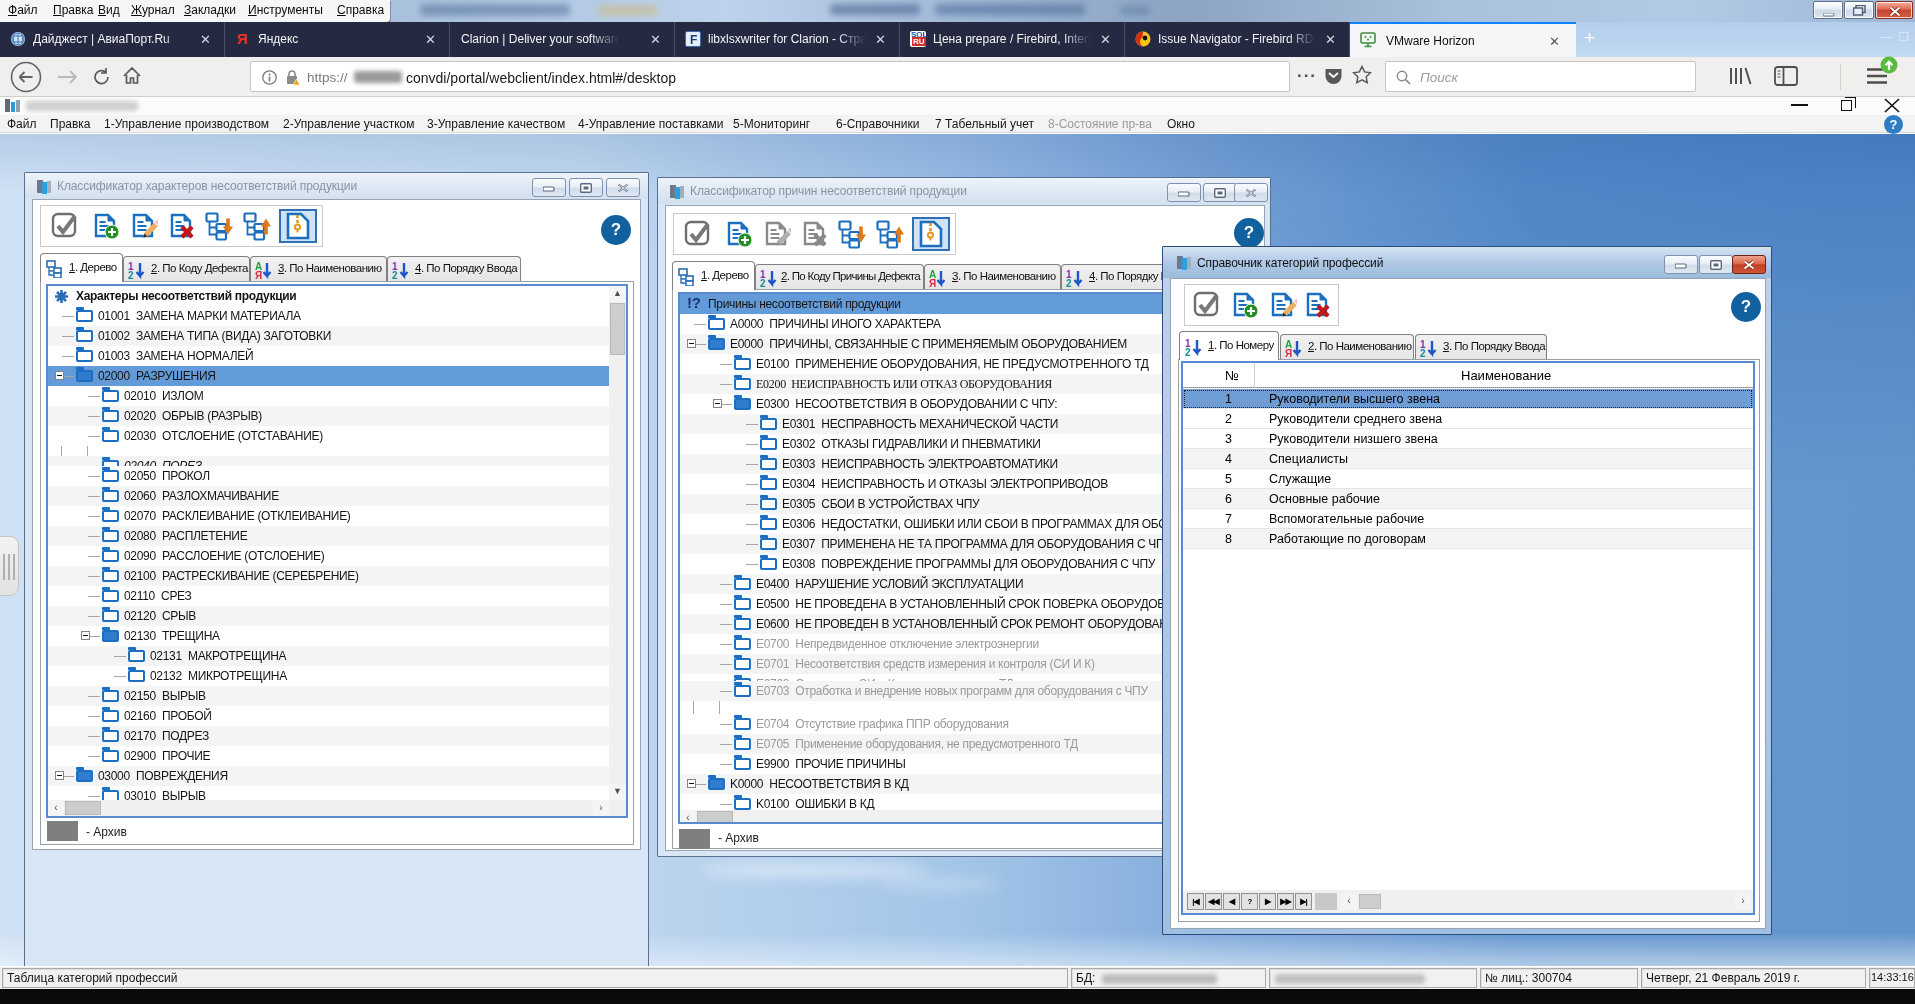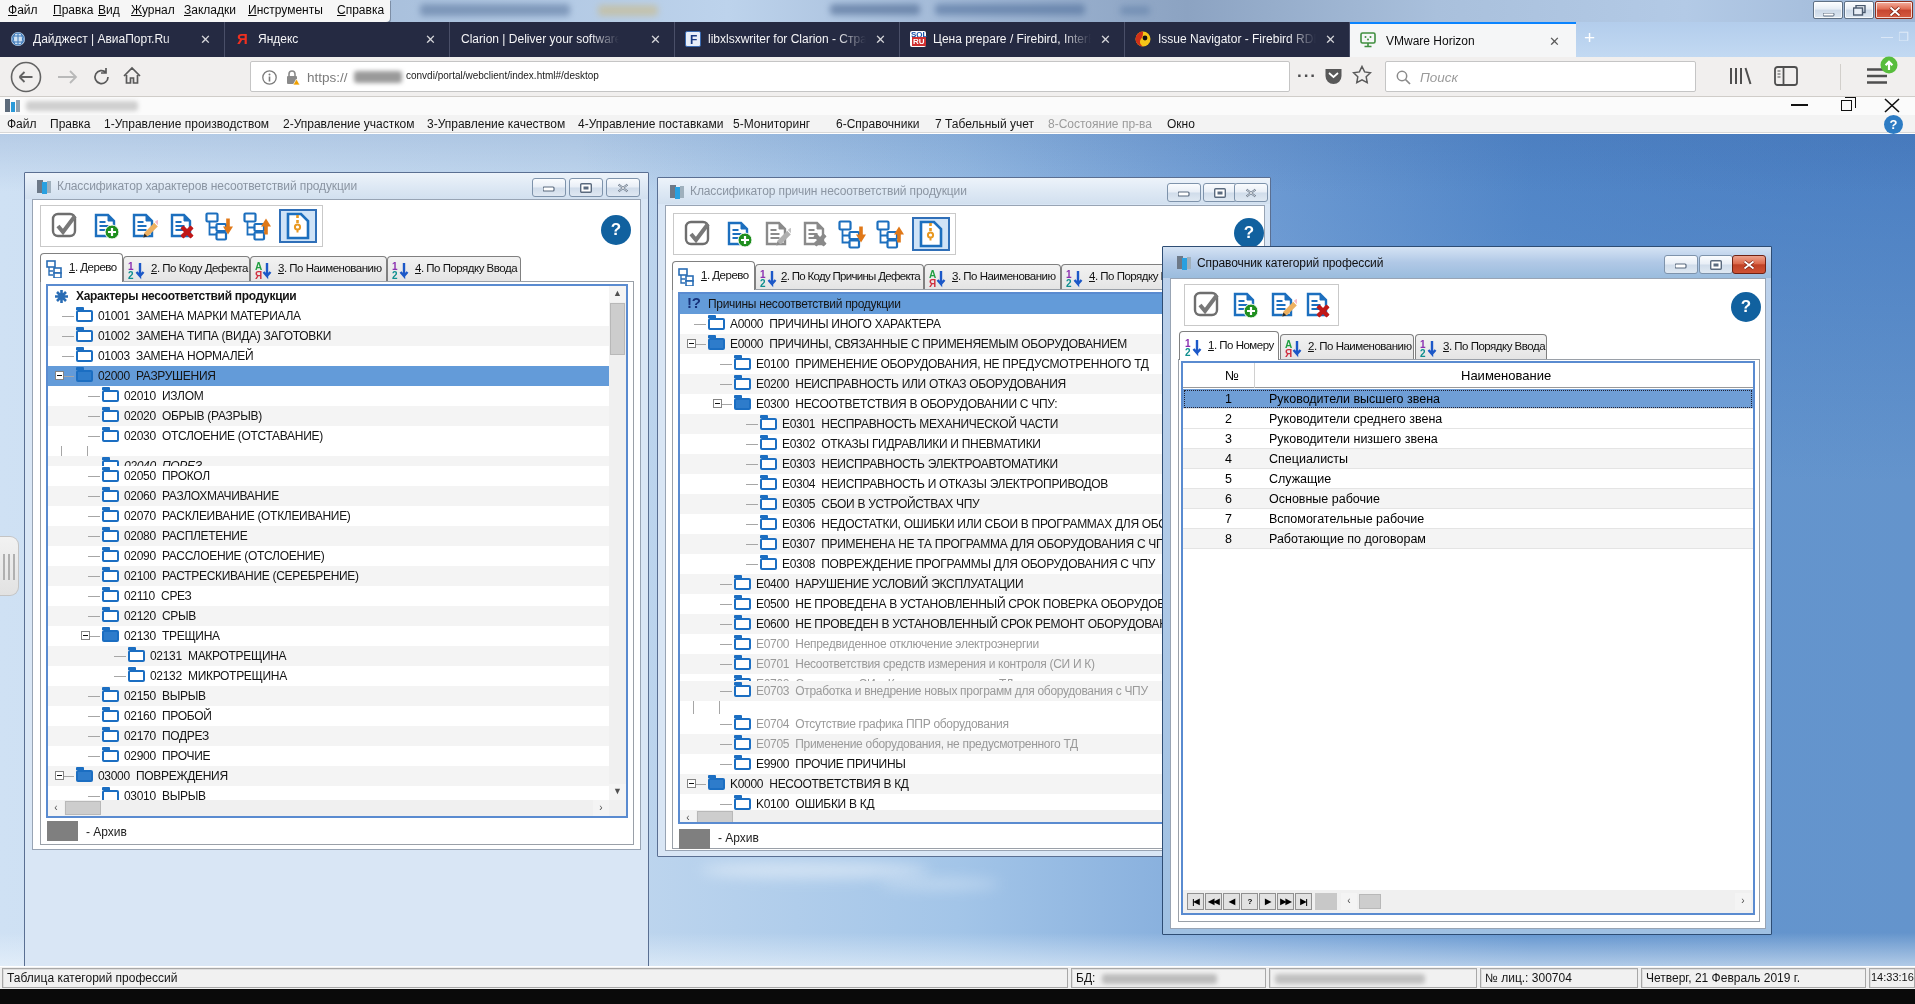--- a/index.html
+++ b/index.html
@@ -185,21 +185,21 @@
         <circle cx="7.5" cy="4.4" r="1" fill="#7a7a7a"></circle>
         <rect x="6.7" y="6.5" width="1.6" height="5" fill="#7a7a7a"></rect>
       </svg>
   <svg class="abs" style="left:33px;top:7px" width="17" height="17">
         <rect x="3" y="7" width="10" height="8" rx="1" fill="#8a8a8a"></rect>
         <path d="M5 7V5a3 3 0 0 1 6 0v2" stroke="#8a8a8a" stroke-width="1.6" fill="none"></path>
         <path d="M9 16l3.5-6 3.5 6z" fill="#f0a000" stroke="#fff" stroke-width=".7"></path>
       </svg>
   <span class="abs" style="left:56px;top:8px;font-size:13.5px;color:#7b7b7b">https://</span>
   <div class="blur1" style="left:103px;top:9px;width:48px;height:12px"></div>
-  <span class="abs" style="left:155px;top:8px;font-size:10px;color:#1a1a1a">convdi/portal/webclient/index.html#/desktop</span>
+  <span class="abs" style="left:155px;top:8px;font-size:14px;color:#1a1a1a">convdi/portal/webclient/index.html#/desktop</span>
  </div>
  <span class="abs" style="left:1297px;top:9px;letter-spacing:1px;font-weight:bold;color:#4d4d4f;font-size:17px">···</span>
  <svg class="abs" style="left:1324px;top:9px" width="19" height="19">
       <path d="M1.5 3h16v7a8 8 0 0 1-16 0z" fill="#585858"></path>
       <path d="M5 7l4.5 4L14 7" stroke="#fff" stroke-width="1.7" fill="none"></path>
     </svg>
  <svg class="abs" style="left:1352px;top:8px" width="20" height="20">
       <path d="M10 1.5l2.6 5.4 5.9.8-4.3 4.1 1 5.8-5.2-2.8-5.2 2.8 1-5.8L1.5 7.7l5.9-.8z" fill="none" stroke="#595959" stroke-width="1.5"></path>
     </svg>
  <div id="srchbar">
@@ -540,21 +540,21 @@
       <div class="ppage" style="left:6px;top:83px;width:588px;height:560px"></div>
       <div class="box" style="left:12px;top:86px;width:578px;height:532px">
         <div class="abs" style="left:0;top:0;width:574px;height:516px;overflow:hidden">
           <div class="vline" style="left:13px;top:14px;height:476px"></div>
           <div class="vline" style="left:39px;top:58px;height:412px"></div>
           <div class="vline" style="left:65px;top:118px;height:152px"></div>
           <div class="trow" style="top:0px;width:574px;background:#fff;background:#639bd9;"><span class="abs" style="left:7px;top:0px;font-weight:bold;font-size:15px;color:#17327a">!?</span><span class="t" style="left:28px">Причины несоответствий продукции</span></div>
           <div class="trow" style="top:20px;width:574px;background:#fff;"><span class="hstub" style="left:14px;top:10px;width:12px"></span><span class="fold" style="left:28px;top:4px"></span><span class="t" style="left:50px;">A0000&nbsp;&nbsp;ПРИЧИНЫ ИНОГО ХАРАКТЕРА</span></div>
           <div class="trow" style="top:40px;width:574px;background:#f4f4f4;"><span class="hstub" style="left:14px;top:10px;width:12px"></span><span class="ebox" style="left:7px;top:5px"><i></i></span><span class="fold open" style="left:28px;top:4px"></span><span class="t" style="left:50px;">E0000&nbsp;&nbsp;ПРИЧИНЫ, СВЯЗАННЫЕ С ПРИМЕНЯЕМЫМ ОБОРУДОВАНИЕМ</span></div>
           <div class="trow" style="top:60px;width:574px;background:#fff;"><span class="hstub" style="left:40px;top:10px;width:12px"></span><span class="fold" style="left:54px;top:4px"></span><span class="t" style="left:76px;">E0100&nbsp;&nbsp;ПРИМЕНЕНИЕ ОБОРУДОВАНИЯ, НЕ ПРЕДУСМОТРЕННОГО ТД</span></div>
-          <div class="trow" style="top:80px;width:574px;background:#f4f4f4;"><span class="hstub" style="left:40px;top:10px;width:12px"></span><span class="fold" style="left:54px;top:4px"></span><span class="t" style="left:76px;">E0200&nbsp;&nbsp;НЕИСПРАВНОСТЬ ИЛИ ОТКАЗ ОБОРУДОВАНИЯ</span></div>
+          <div class="trow" style="top:80px;width:574px;background:#f4f4f4;"><span class="hstub" style="left:40px;top:10px;width:12px"></span><span class="fold" style="left:54px;top:4px"></span><span class="t" style="left:76px;font-family:Liberation Serif, serif;">E0200&nbsp;&nbsp;НЕИСПРАВНОСТЬ ИЛИ ОТКАЗ ОБОРУДОВАНИЯ</span></div>
           <div class="trow" style="top:100px;width:574px;background:#fff;"><span class="hstub" style="left:40px;top:10px;width:12px"></span><span class="ebox" style="left:33px;top:5px"><i></i></span><span class="fold open" style="left:54px;top:4px"></span><span class="t" style="left:76px;">E0300&nbsp;&nbsp;НЕСООТВЕТСТВИЯ В ОБОРУДОВАНИИ С ЧПУ:</span></div>
           <div class="trow" style="top:120px;width:574px;background:#f4f4f4;"><span class="hstub" style="left:66px;top:10px;width:12px"></span><span class="fold" style="left:80px;top:4px"></span><span class="t" style="left:102px;">E0301&nbsp;&nbsp;НЕСПРАВНОСТЬ МЕХАНИЧЕСКОЙ ЧАСТИ</span></div>
           <div class="trow" style="top:140px;width:574px;background:#fff;"><span class="hstub" style="left:66px;top:10px;width:12px"></span><span class="fold" style="left:80px;top:4px"></span><span class="t" style="left:102px;">E0302&nbsp;&nbsp;ОТКАЗЫ ГИДРАВЛИКИ И ПНЕВМАТИКИ</span></div>
           <div class="trow" style="top:160px;width:574px;background:#f4f4f4;"><span class="hstub" style="left:66px;top:10px;width:12px"></span><span class="fold" style="left:80px;top:4px"></span><span class="t" style="left:102px;">E0303&nbsp;&nbsp;НЕИСПРАВНОСТЬ ЭЛЕКТРОАВТОМАТИКИ</span></div>
           <div class="trow" style="top:180px;width:574px;background:#fff;"><span class="hstub" style="left:66px;top:10px;width:12px"></span><span class="fold" style="left:80px;top:4px"></span><span class="t" style="left:102px;">E0304&nbsp;&nbsp;НЕИСПРАВНОСТЬ И ОТКАЗЫ ЭЛЕКТРОПРИВОДОВ</span></div>
           <div class="trow" style="top:200px;width:574px;background:#f4f4f4;"><span class="hstub" style="left:66px;top:10px;width:12px"></span><span class="fold" style="left:80px;top:4px"></span><span class="t" style="left:102px;">E0305&nbsp;&nbsp;СБОИ В УСТРОЙСТВАХ ЧПУ</span></div>
           <div class="trow" style="top:220px;width:574px;background:#fff;"><span class="hstub" style="left:66px;top:10px;width:12px"></span><span class="fold" style="left:80px;top:4px"></span><span class="t" style="left:102px;">E0306&nbsp;&nbsp;НЕДОСТАТКИ, ОШИБКИ ИЛИ СБОИ В ПРОГРАММАХ ДЛЯ ОБОРУ</span></div>
           <div class="trow" style="top:240px;width:574px;background:#f4f4f4;"><span class="hstub" style="left:66px;top:10px;width:12px"></span><span class="fold" style="left:80px;top:4px"></span><span class="t" style="left:102px;">E0307&nbsp;&nbsp;ПРИМЕНЕНА НЕ ТА ПРОГРАММА ДЛЯ ОБОРУДОВАНИЯ С ЧПУ (</span></div>
           <div class="trow" style="top:260px;width:574px;background:#fff;"><span class="hstub" style="left:66px;top:10px;width:12px"></span><span class="fold" style="left:80px;top:4px"></span><span class="t" style="left:102px;">E0308&nbsp;&nbsp;ПОВРЕЖДЕНИЕ ПРОГРАММЫ ДЛЯ ОБОРУДОВАНИЯ С ЧПУ</span></div>
           <div class="trow" style="top:280px;width:574px;background:#f4f4f4;"><span class="hstub" style="left:40px;top:10px;width:12px"></span><span class="fold" style="left:54px;top:4px"></span><span class="t" style="left:76px;">E0400&nbsp;&nbsp;НАРУШЕНИЕ УСЛОВИЙ ЭКСПЛУАТАЦИИ</span></div>

